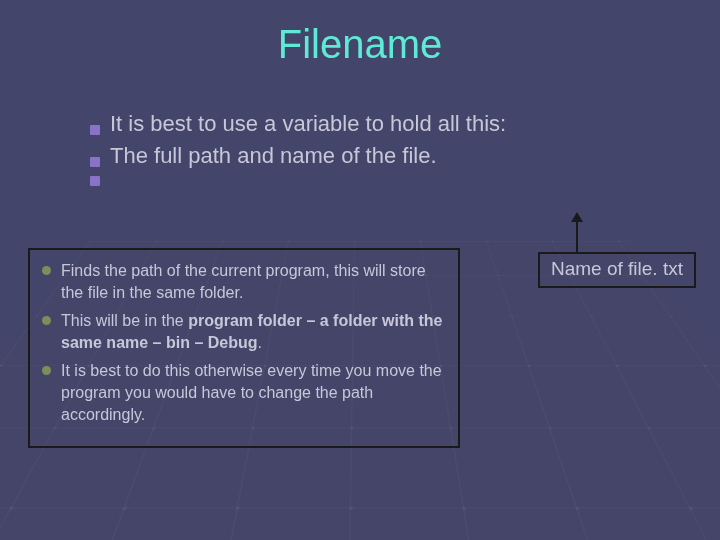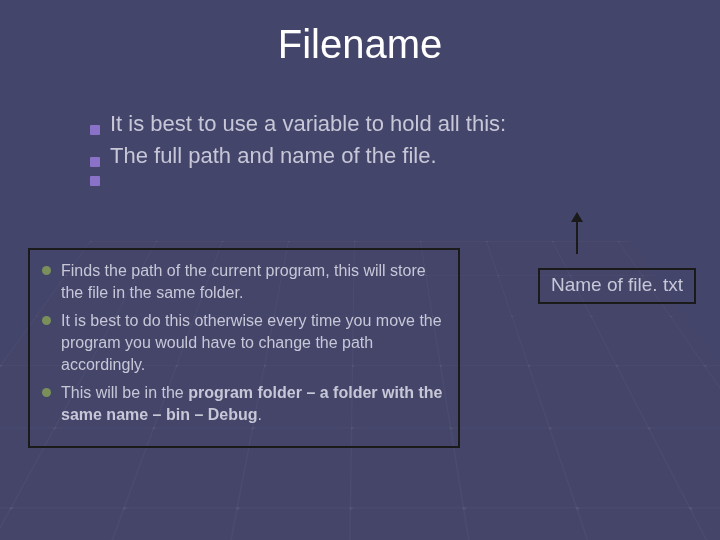--- a/index.html
+++ b/index.html
@@ -23,21 +23,21 @@
     transform-origin: 50% 100%;
     opacity: .55;
   }
   .slide { position: absolute; inset: 0; }
   .title {
     position: absolute;
     top: 22px;
     left: 0; right: 0;
     text-align: center;
     font-size: 40px;
-    color: #ffffff;
+    color: #5eead4;
   }
   .main-bullets {
     position: absolute;
     top: 108px;
     left: 90px;
     right: 40px;
   }
   .main-bullets .row {
     display: flex;
     align-items: baseline;
@@ -82,21 +82,20 @@
   .label-box {
     position: absolute;
     top: 252px;
     left: 538px;
     width: 158px;
     border: 2px solid #1a1a1a;
     text-align: center;
     padding: 4px 4px 6px;
     font-size: 19px;
     color: #c7c7d8;
-    margin-top: 16px;
   }
   .arrow {
     position: absolute;
     left: 576px;
     top: 214px;
     width: 2px;
     height: 40px;
     background: #1a1a1a;
   }
   .arrow::before {
@@ -136,27 +135,27 @@
   <div class="note-box">
     <div class="nrow">
       <span class="green-dot"></span>
       <span>
         <span>Finds the path of the current program, this will store the file in the same folder.</span>
       </span>
     </div>
     <div class="nrow">
       <span class="green-dot"></span>
       <span>
-        <span>It is best to do this otherwise every time you move the program you would have to change the path accordingly.</span>
+        <span>This will be in the </span><b>program folder – a folder with the same name – bin – Debug</b><span>.</span>
       </span>
     </div>
     <div class="nrow">
       <span class="green-dot"></span>
       <span>
-        <span>This will be in the </span><b>program folder – a folder with the same name – bin – Debug</b><span>.</span>
+        <span>It is best to do this otherwise every time you move the program you would have to change the path accordingly.</span>
       </span>
     </div>
   </div>
 
   <div class="label-box">
     <span>Name of file. txt</span>
   </div>
 
 </div>
 

